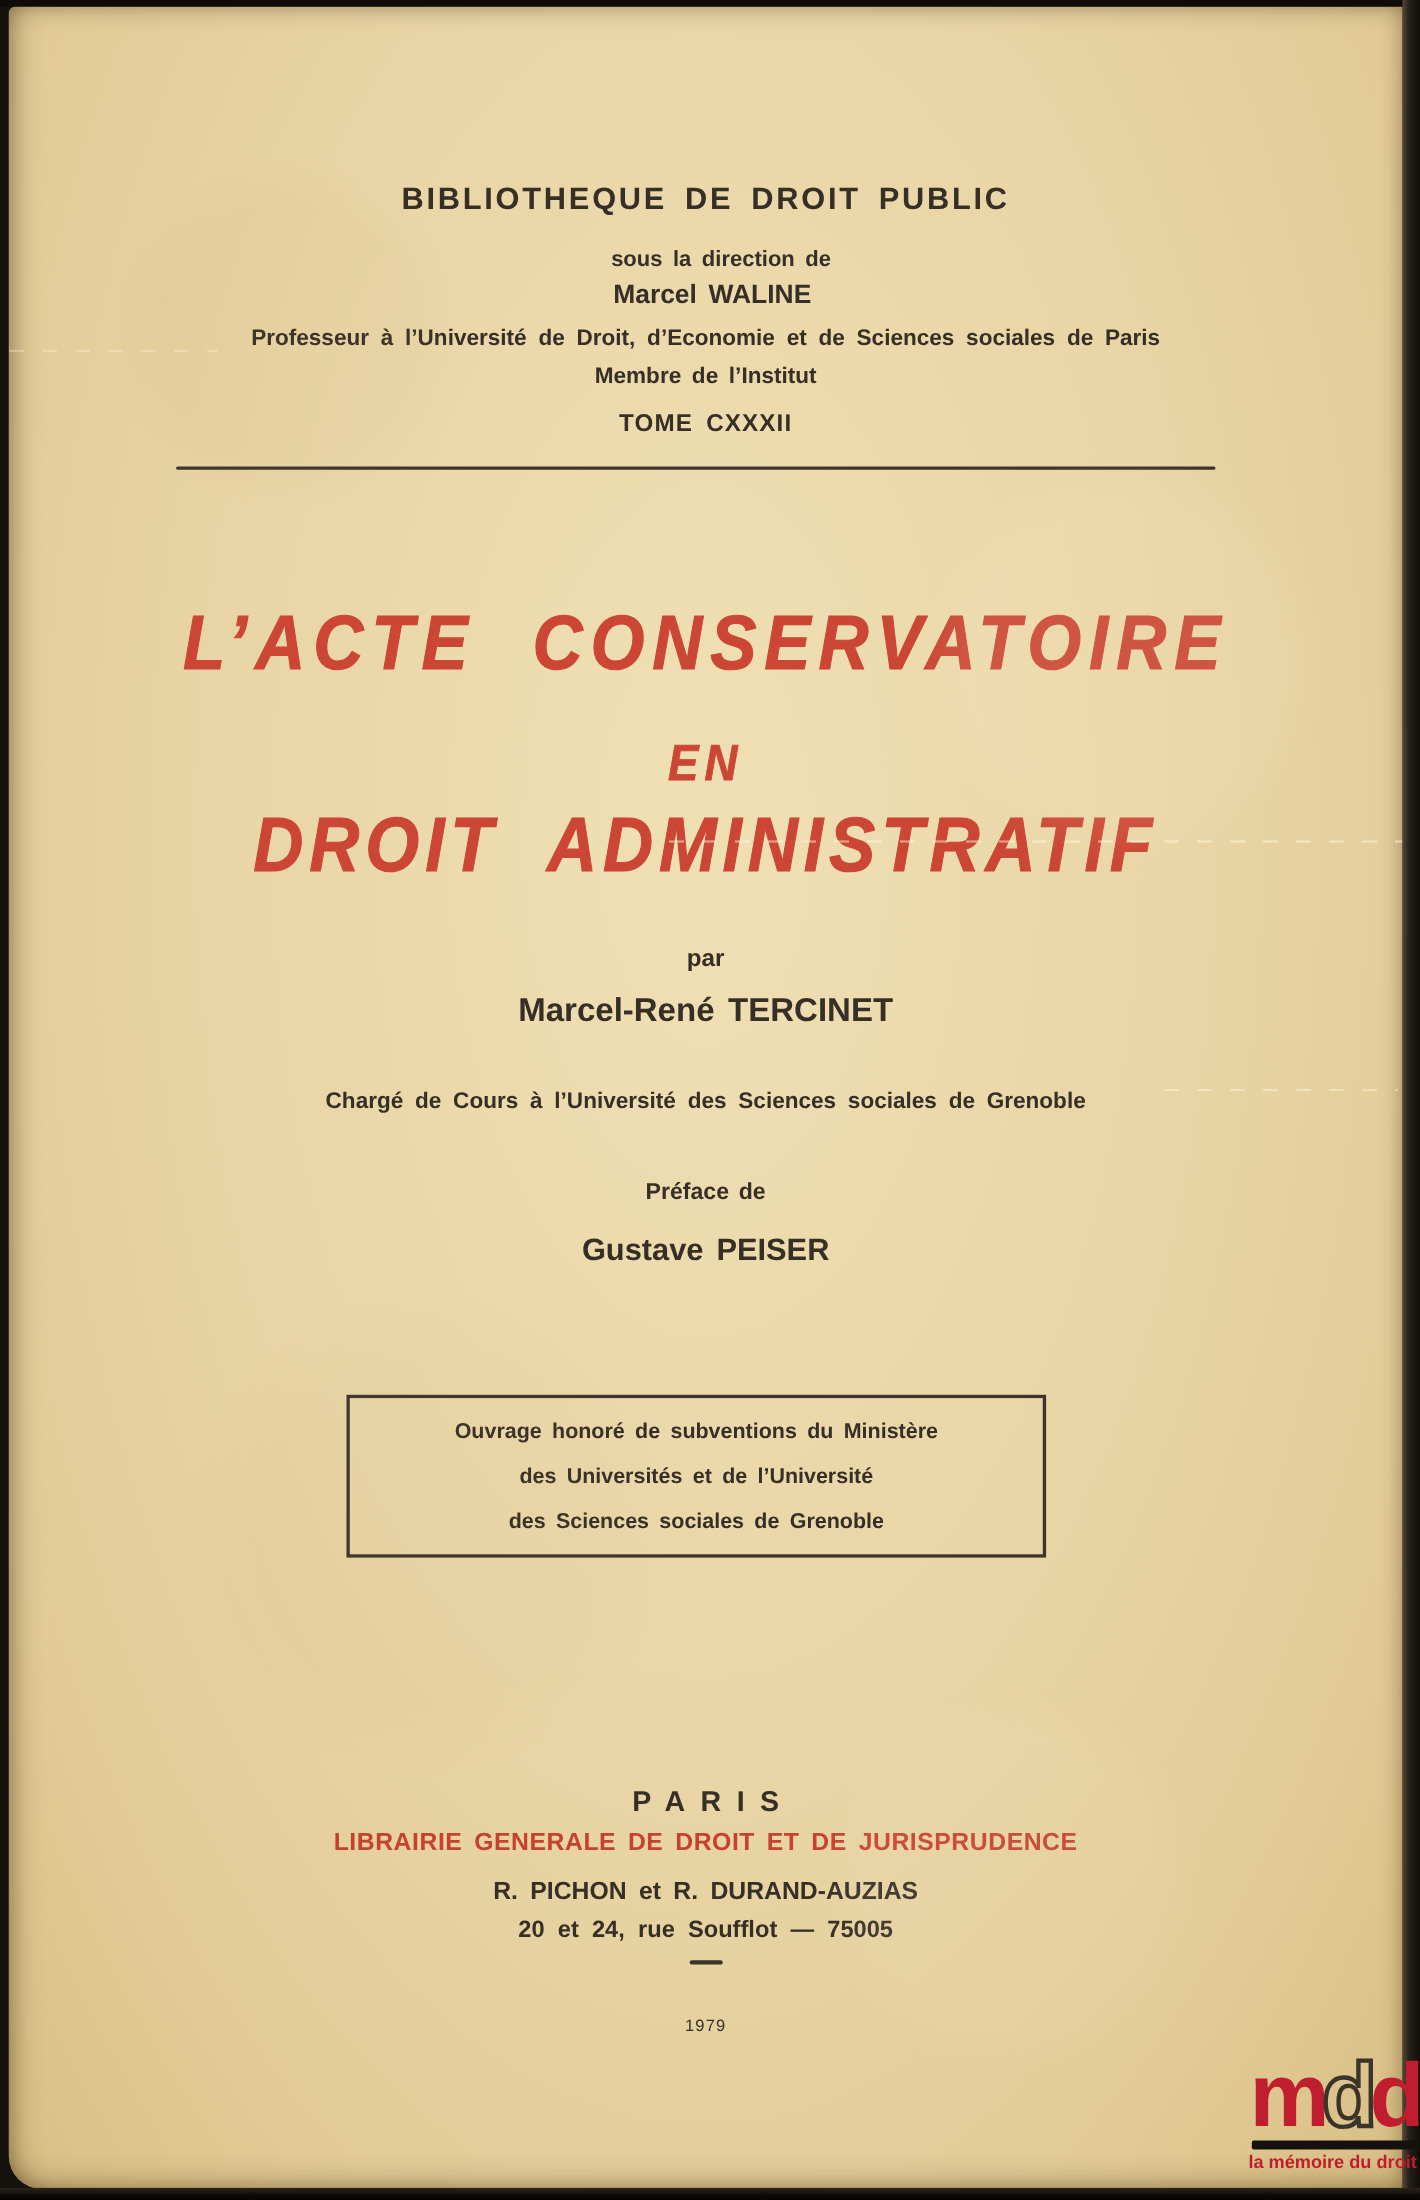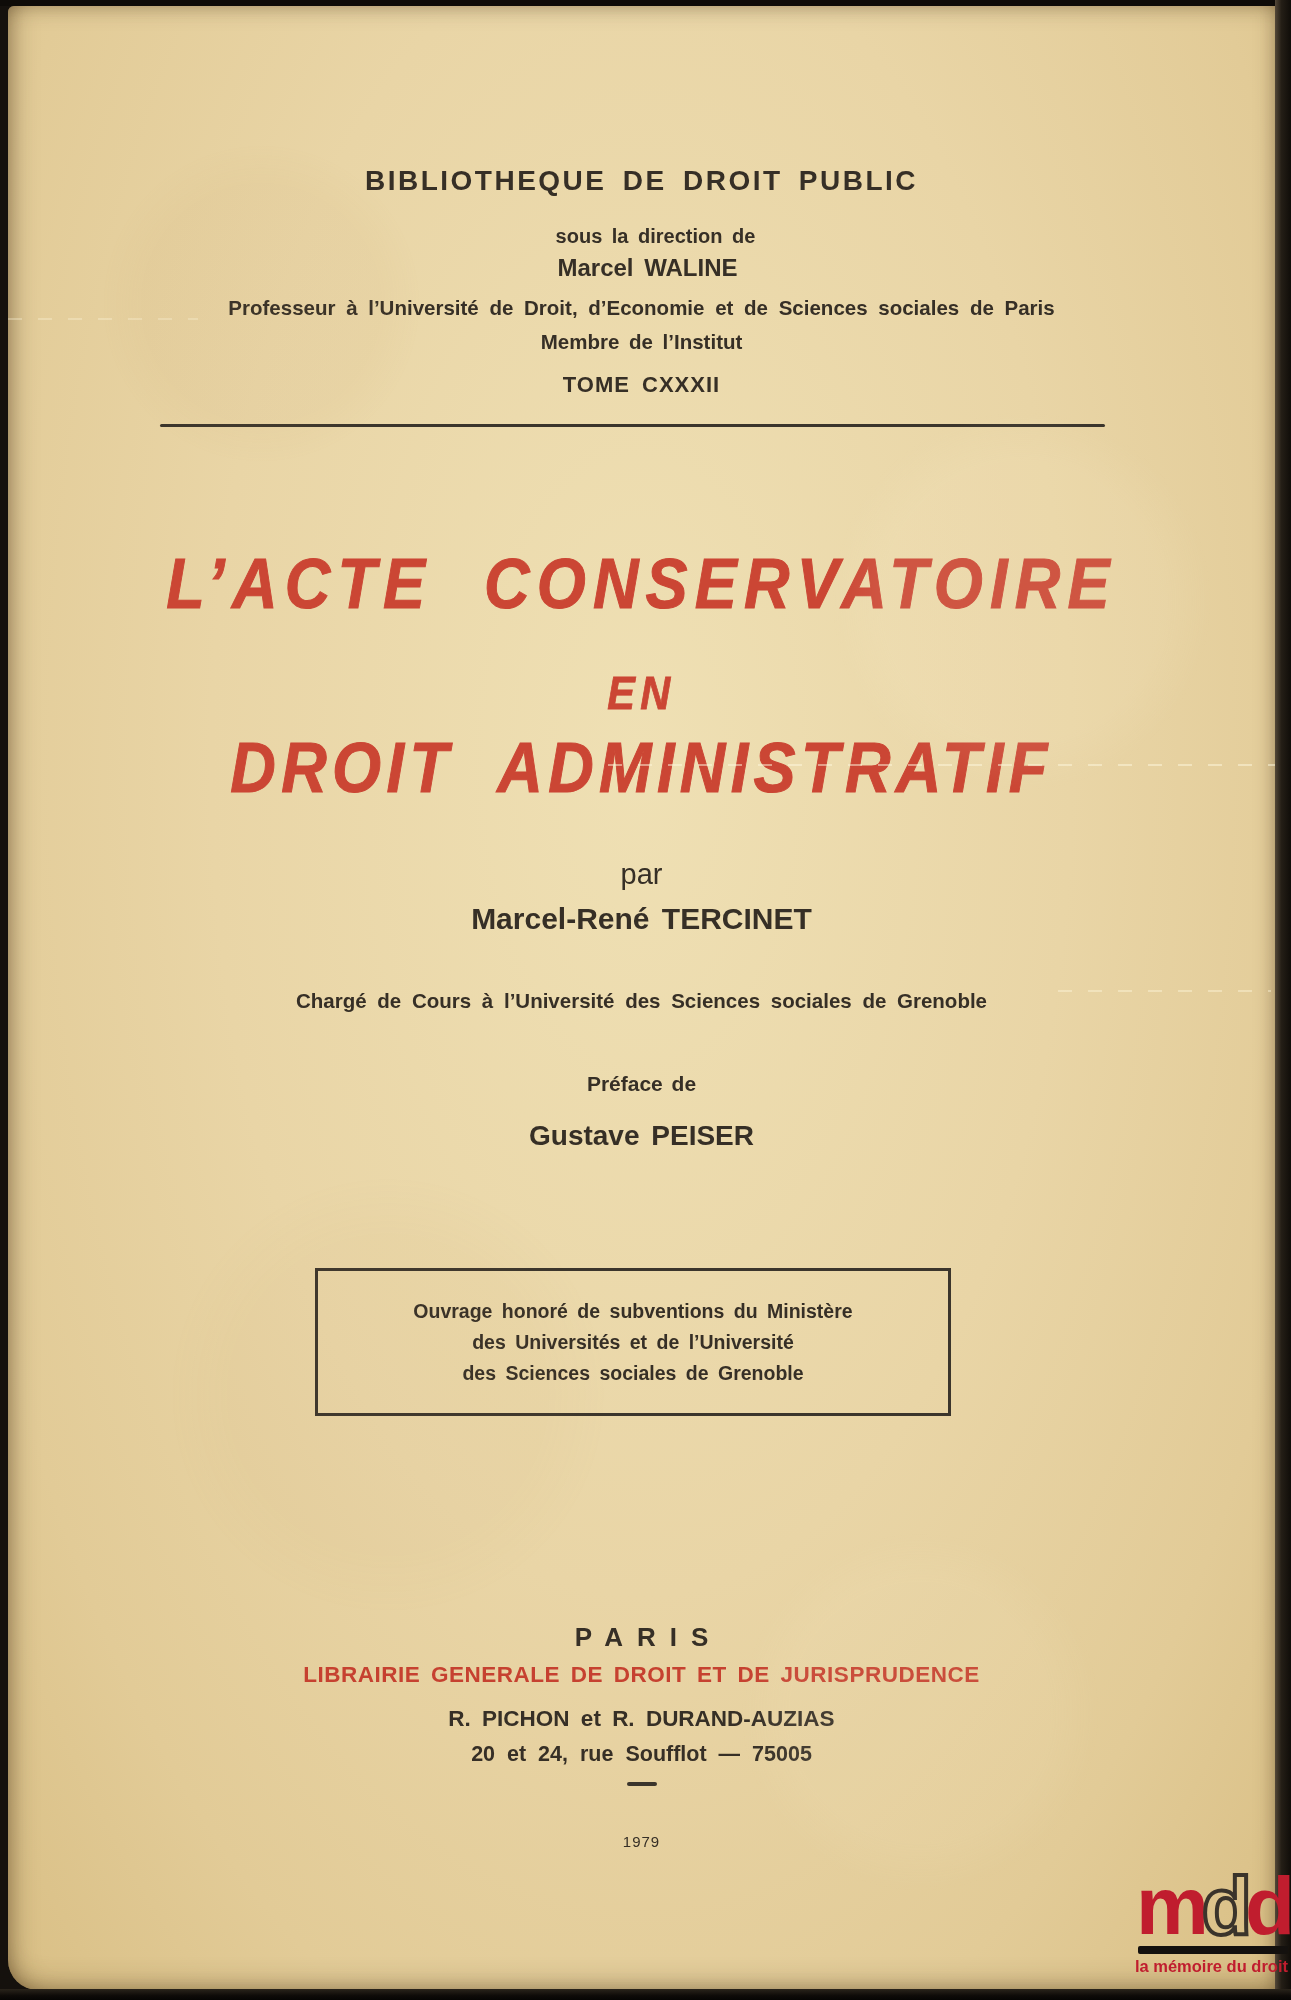--- a/index.html
+++ b/index.html
@@ -41,33 +41,33 @@
   .red{color:#cb4634;}
   .title1{top:538px;font-size:70px;font-weight:700;font-style:italic;
           letter-spacing:8px;word-spacing:30px;transform:scaleX(.9);
           -webkit-text-stroke:1px #cb4634;white-space:nowrap;}
   .title2{top:660px;font-size:46px;font-weight:700;font-style:italic;
           letter-spacing:6px;transform:scaleX(.9);-webkit-text-stroke:.8px #cb4634;}
   .title3{top:722px;font-size:70px;font-weight:700;font-style:italic;
           letter-spacing:6px;word-spacing:26px;transform:scaleX(.9);
           -webkit-text-stroke:1px #cb4634;white-space:nowrap;}
   
-  .by{top:852px;font-size:29px;font-weight:400;}
+  .by{top:852px;font-size:22px;font-weight:700;}
   .author-name{top:896px;font-size:30px;font-weight:700;word-spacing:4px;}
   .author-role1{top:948px;font-size:20.5px;font-weight:700;word-spacing:4px;}
   .author-role2{top:983px;font-size:20.5px;font-weight:700;word-spacing:5px;}
   
   .preface-label{top:1066px;font-size:21px;font-weight:700;word-spacing:3px;}
   .preface-name{top:1114px;font-size:28px;font-weight:700;word-spacing:4px;}
   .preface-role{top:1158px;font-size:20.5px;font-weight:700;word-spacing:5px;}
   
   .subbox{
     position:absolute;top:1262px;left:307px;width:636px;height:148px;
     border:3px solid #3b352c;box-sizing:border-box;
-    display:flex;flex-direction:column;justify-content:center;gap:8px;
+    display:flex;flex-direction:column;justify-content:center;gap:18px;
     text-align:center;color:#362f26;font-size:19.5px;font-weight:700;word-spacing:4px;
   }
   
   .city{top:1616px;font-size:26px;font-weight:700;letter-spacing:14px;text-indent:14px;}
   .publisher{top:1656px;font-size:22.5px;font-weight:700;letter-spacing:.5px;word-spacing:4px;color:#c64130;text-align:center;}
   .editors{top:1700px;font-size:22.5px;font-weight:700;word-spacing:5px;}
   .address{top:1736px;font-size:21.5px;font-weight:700;word-spacing:6px;}
   .sep-dash{position:absolute;top:1776px;left:50%;margin-left:-15px;width:30px;height:4px;background:#3b352c;border-radius:2px;}
   .year{top:1794px;font-size:15px;font-weight:400;letter-spacing:1px;margin-top:33px;}
   

